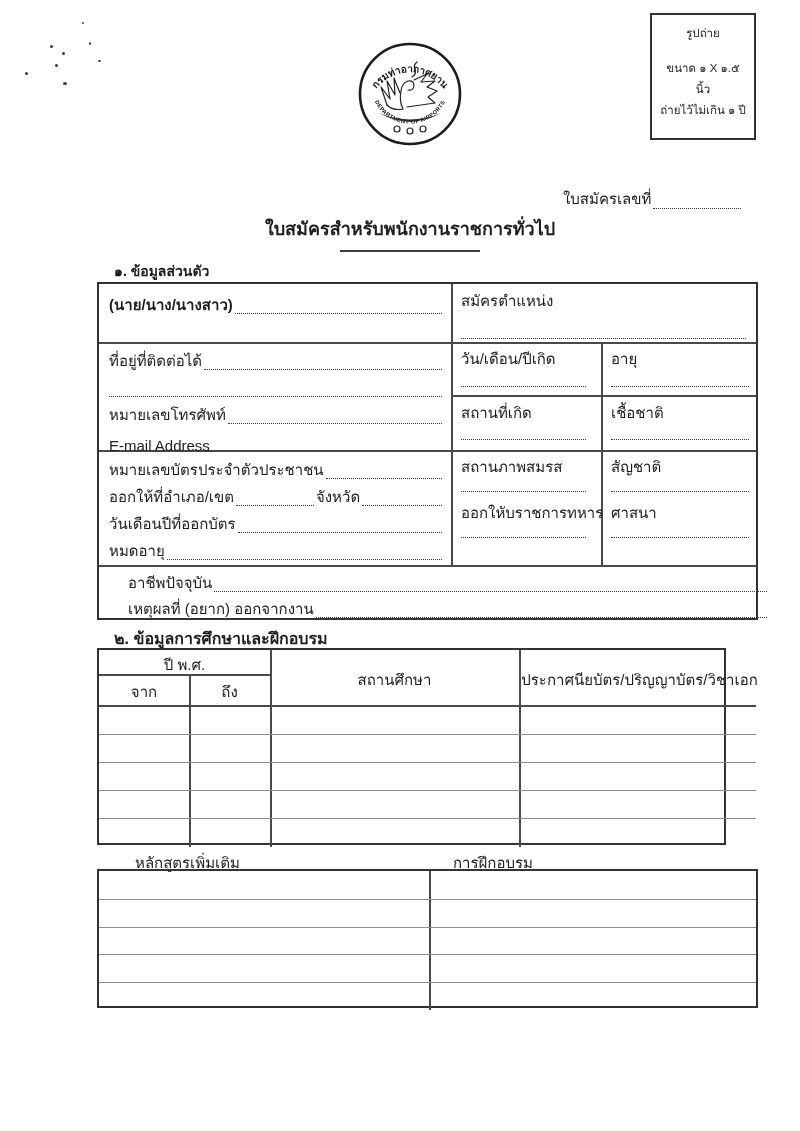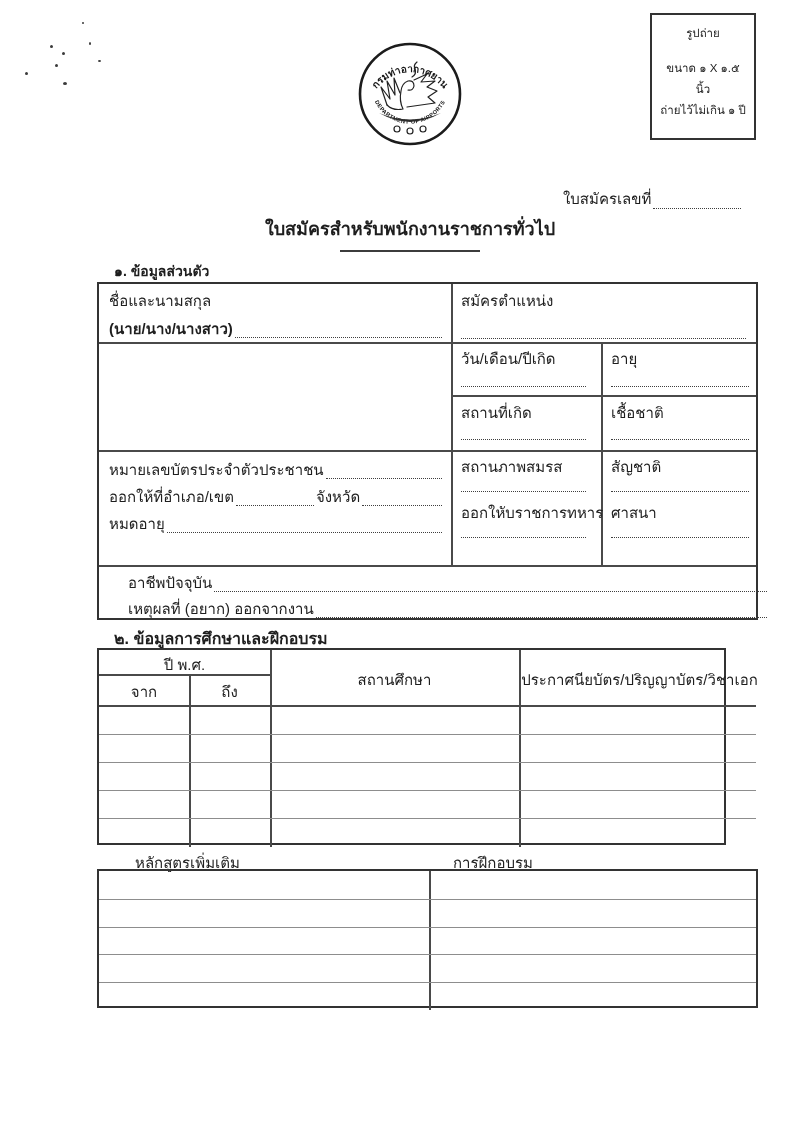--- a/index.html
+++ b/index.html
@@ -83,32 +83,48 @@
 <div class="box" style="left:97px;top:282px;width:661px;height:338px;">
 
   <div class="vline" style="left:352px;top:0;height:281px;"></div>
   <div class="vline" style="left:502px;top:58px;height:223px;"></div>
   <div class="hline" style="left:0;top:58px;width:657px;"></div>
   <div class="hline" style="left:352px;top:111px;width:305px;"></div>
   <div class="hline" style="left:0;top:166px;width:657px;"></div>
   <div class="hline" style="left:0;top:281px;width:657px;"></div>
 
   <div class="abs" style="left:10px;top:5px;width:335px;">
-    <div class="lbl">ชื่อและนามสกุล</div>
     <div class="fline" style="margin-top:1px;">
       <span class="lbl bold">(นาย/นาง/นางสาว)</span>
       <span class="leader"></span>
     </div>
   </div>
 
   <div class="abs" style="left:362px;top:5px;width:288px;">
     <div class="lbl">สมัครตำแหน่ง</div>
     <div class="dotline" style="margin-top:25px;width:285px;"></div>
   </div>
 
+  <div class="abs" style="left:10px;top:62px;width:335px;">
+    <div class="fline">
+      <span class="lbl">ที่อยู่ที่ติดต่อได้</span>
+      <span class="leader"></span>
+    </div>
+    <div class="fline">
+        <span class="leader" style="margin-left:0;"></span>
+      </div>
+    <div class="fline">
+      <span class="lbl">หมายเลขโทรศัพท์</span>
+      <span class="leader"></span>
+    </div>
+    <div class="fline">
+      <span class="lbl">E-mail Address</span>
+      <span class="leader"></span>
+    </div>
+  </div>
 
   <div class="abs" style="left:362px;top:63px;width:130px;">
     <div class="lbl">วัน/เดือน/ปีเกิด</div>
     <div class="dotline" style="margin-top:15px;width:125px;"></div>
   </div>
   <div class="abs" style="left:512px;top:63px;width:140px;">
     <div class="lbl">อายุ</div>
     <div class="dotline" style="margin-top:15px;width:138px;"></div>
   </div>
 
@@ -123,20 +139,24 @@
 
   <div class="abs" style="left:10px;top:171px;width:335px;">
     <div class="fline">
       <span class="lbl">หมายเลขบัตรประจำตัวประชาชน</span>
       <span class="leader"></span>
     </div>
     <div class="fline">
       <span class="lbl">ออกให้ที่อำเภอ/เขต</span>
       <span class="leader fixed" style="width:78px;"></span>
       <span class="lbl">จังหวัด</span>
+      <span class="leader"></span>
+    </div>
+    <div class="fline">
+      <span class="lbl">วันเดือนปีที่ออกบัตร</span>
       <span class="leader"></span>
     </div>
     <div class="fline">
       <span class="lbl">หมดอายุ</span>
       <span class="leader"></span>
     </div>
   </div>
 
   <div class="abs" style="left:362px;top:171px;width:130px;">
     <div class="lbl">สถานภาพสมรส</div>

